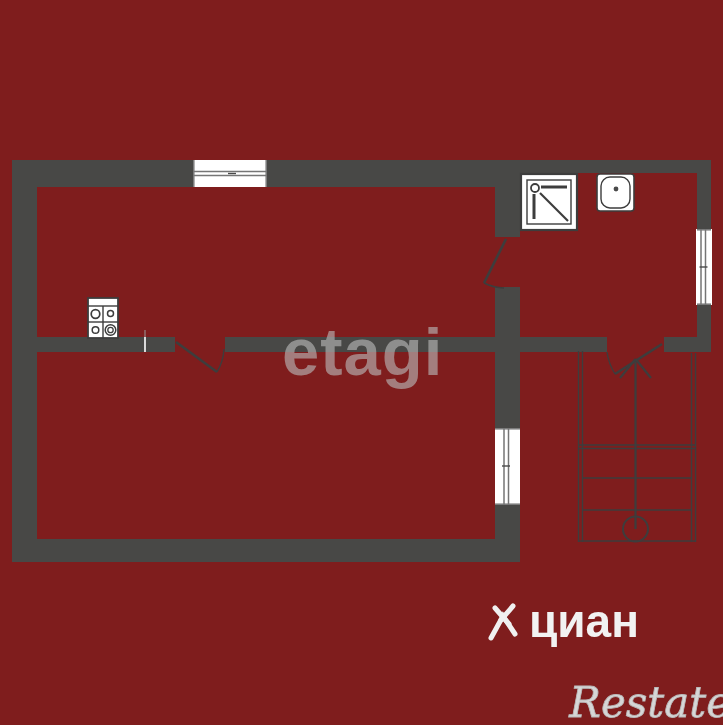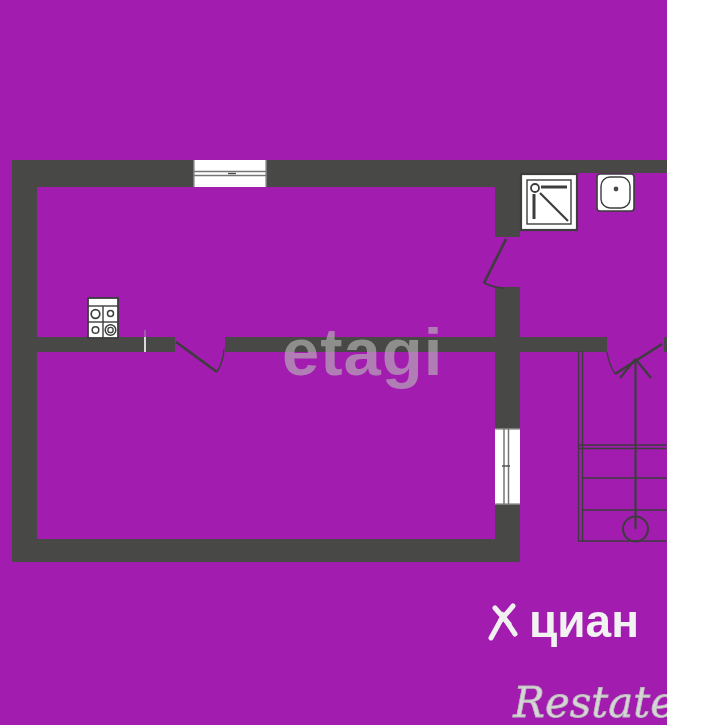--- a/index.html
+++ b/index.html
@@ -1,19 +1,19 @@
 <!DOCTYPE html>
 <html><head>
 <meta charset="utf-8">
 <style>
   html,body{margin:0;padding:0;background:#ffffff;}
   .canvas{
     position:relative;
-    width:667px;height:725px;
-    background:#a21caf;
+    width:723px;height:725px;
+    background:#7f1d1d;
     overflow:hidden;
     font-family:"Liberation Sans", sans-serif;
     text-decoration:underline;
   }
   .plan-svg{position:absolute;left:0;top:0;}
   .wm-etagi{
     position:absolute;
     left:282px;top:318px;
     font-size:67px;
     font-weight:700;

